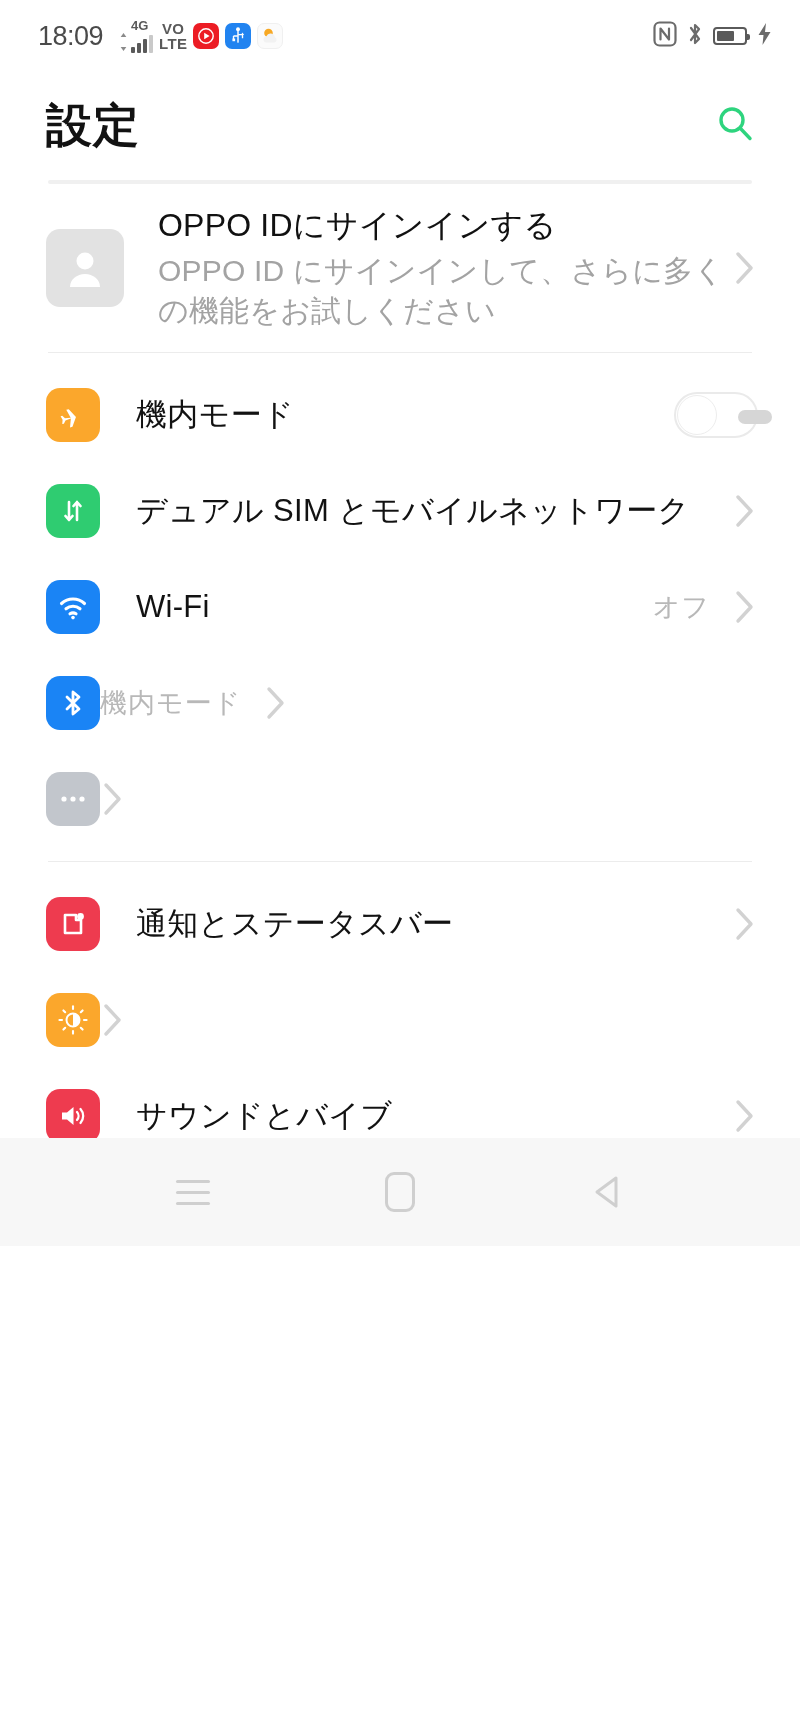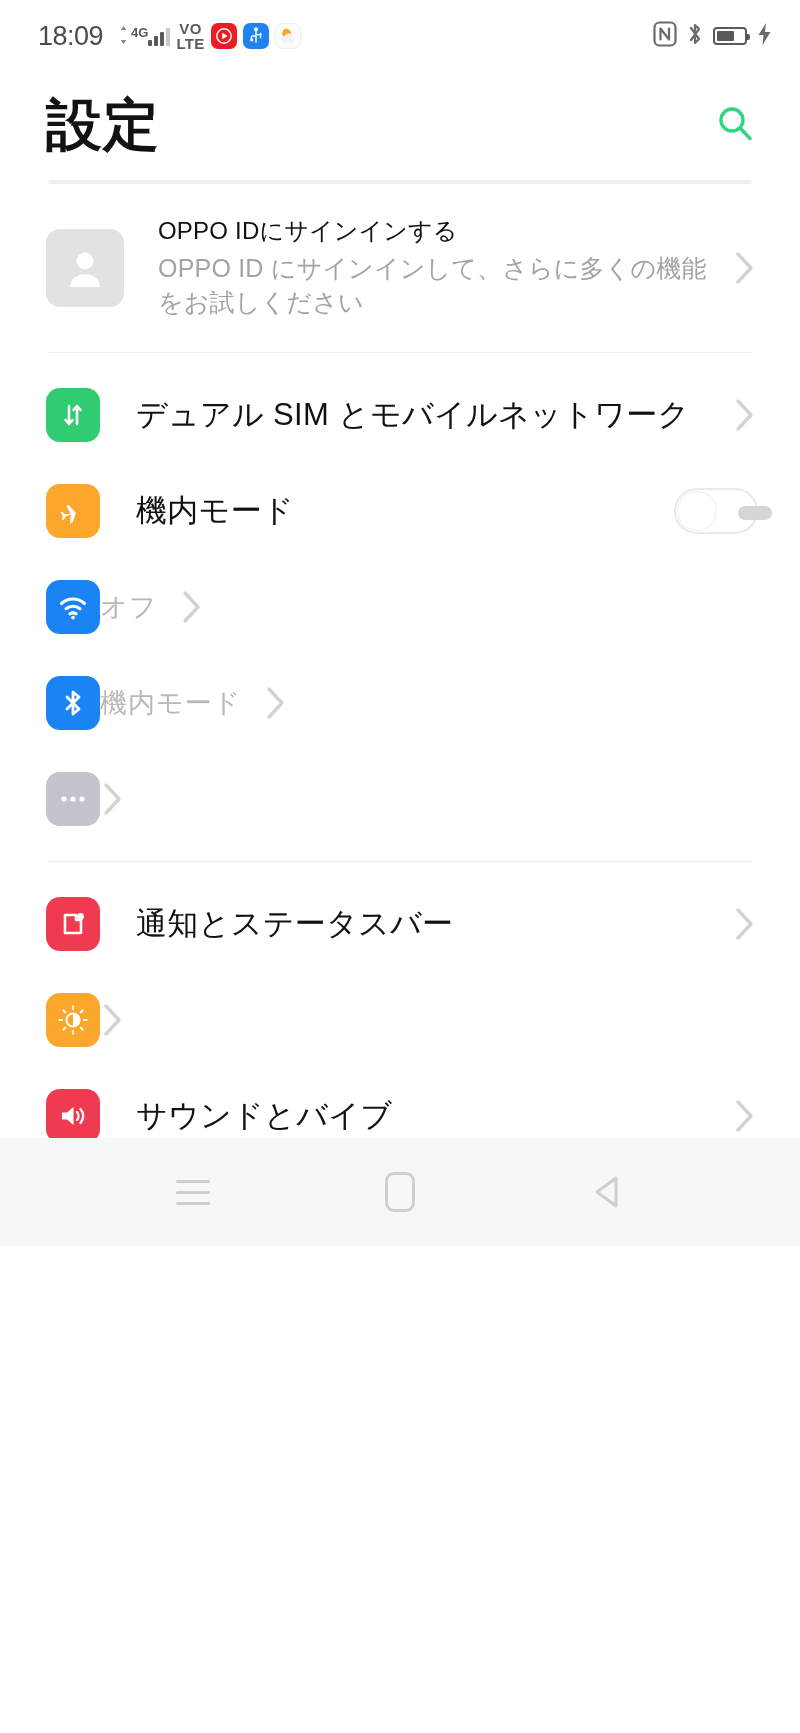--- a/index.html
+++ b/index.html
@@ -89,21 +89,21 @@
   
   .header {
     height: 108px;
     flex: 0 0 108px;
     display: flex;
     align-items: center;
     justify-content: space-between;
     padding: 0 42px 0 46px;
   }
   .page-title {
-    font-size: 56px;
+    font-size: 46px;
     font-weight: 700;
     color: #121212;
     letter-spacing: 1px;
   }
   .top-divider {
     height: 4px;
     margin: 0 48px;
     background: #f0f0f0;
     border-radius: 2px;
     flex: 0 0 4px;
@@ -121,25 +121,25 @@
     padding: 28px 42px 28px 46px;
     height: 168px;
   }
   .avatar {
     width: 78px; height: 78px; border-radius: 14px; background: #e2e2e2;
     display: flex; align-items: center; justify-content: center;
     flex: 0 0 78px;
   }
   .account-text { flex: 1; margin-left: 34px; }
   .account-title {
-    font-size: 24px; color: #111; font-weight: 400; line-height: 1.25;
+    font-size: 32px; color: #111; font-weight: 400; line-height: 1.25;
     margin-bottom: 6px; letter-spacing: 0.2px;
   }
   .account-sub {
-    font-size: 25px; color: #a3a3a3; line-height: 1.35; letter-spacing: 0.2px;
+    font-size: 30px; color: #a3a3a3; line-height: 1.35; letter-spacing: 0.2px;
   }
 
   .section-divider {
     height: 1px;
     background: #ececec;
     margin: 0 48px;
   }
   .group { padding: 14px 0; }
 
   .row {
@@ -231,21 +231,21 @@
       <div class="clock">18:09</div>
       <div class="status-icons-left">
 
         <div class="sig-wrap">
           <div class="sig-updown">
             <svg width="9" height="18" viewBox="0 0 9 18">
               <path d="M4.5 0 L7.3 4 L1.7 4 Z" fill="#8a8a8a"></path>
               <path d="M4.5 18 L1.7 14 L7.3 14 Z" fill="#8a8a8a"></path>
             </svg>
           </div>
-          <div style="display:flex;flex-direction:row;align-items:flex-start;">
+          <div style="display:flex;flex-direction:column;align-items:flex-start;">
             <span class="gtag">4G</span>
             <div class="sig-bars">
                 <i></i>
                 <i></i>
                 <i></i>
                 <i></i>
               </div>
           </div>
         </div>
 
@@ -334,56 +334,57 @@
           <path d="M6 8 L19 22 L6 36" fill="none" stroke="#d2d2d2" stroke-width="3.4" stroke-linecap="round" stroke-linejoin="round"></path>
         </svg>
       </div>
     </div>
 
     <div class="section-divider"></div>
 
     <div class="group">
 
       <div class="row">
+        <div class="row-icon" style="background:#fba72c;">
+          <svg width="34" height="34" viewBox="0 0 34 34">
+            <path d="M29 17.5 L19.5 19.5 L14 28.5 L11.5 28.5 L14.2 19.9 L8.5 20.8 L6.3 23.6 L4.6 23.6 L5.8 19.6 L4.6 15.6 L6.3 15.6 L8.5 18.4 L14.2 19.1 L11.5 10.5 L14 10.5 L19.5 19.5 Z" fill="#ffffff" transform="rotate(-12 17 17)"></path>
+          </svg>
+        </div>
+        <div class="row-label">機内モード</div>
+        <div class="toggle">
+          <div class="knob"></div>
+          <div class="tail"></div>
+        </div>
+      </div>
+
+      <div class="row">
         <div class="row-icon" style="background:#2fcc71;">
           <svg width="30" height="30" viewBox="0 0 30 30">
             <path d="M11 6 L11 24 M11 24 L7.5 20 M11 24 L14.5 20" fill="none" stroke="#fff" stroke-width="2.6" stroke-linecap="round" stroke-linejoin="round"></path>
             <path d="M19 24 L19 6 M19 6 L15.5 10 M19 6 L22.5 10" fill="none" stroke="#fff" stroke-width="2.6" stroke-linecap="round" stroke-linejoin="round"></path>
           </svg>
         </div>
         <div class="row-label">デュアル SIM とモバイルネットワーク</div>
         <div class="chevron">
           <svg width="26" height="44" viewBox="0 0 26 44">
             <path d="M6 8 L19 22 L6 36" fill="none" stroke="#d2d2d2" stroke-width="3.4" stroke-linecap="round" stroke-linejoin="round"></path>
           </svg>
-        </div>
-      </div>
-
-      <div class="row">
-        <div class="row-icon" style="background:#fba72c;">
-          <svg width="34" height="34" viewBox="0 0 34 34">
-            <path d="M29 17.5 L19.5 19.5 L14 28.5 L11.5 28.5 L14.2 19.9 L8.5 20.8 L6.3 23.6 L4.6 23.6 L5.8 19.6 L4.6 15.6 L6.3 15.6 L8.5 18.4 L14.2 19.1 L11.5 10.5 L14 10.5 L19.5 19.5 Z" fill="#ffffff" transform="rotate(-12 17 17)"></path>
-          </svg>
-        </div>
-        <div class="row-label">機内モード</div>
-        <div class="toggle">
-          <div class="knob"></div>
-          <div class="tail"></div>
         </div>
       </div>
 
       <div class="row">
         <div class="row-icon" style="background:#1a84f5;">
           <svg width="32" height="32" viewBox="0 0 32 32">
             <path d="M4.5 12.5 a17 17 0 0 1 23 0" fill="none" stroke="#fff" stroke-width="3.1" stroke-linecap="round"></path>
             <path d="M9 17.8 a11 11 0 0 1 14 0" fill="none" stroke="#fff" stroke-width="3.1" stroke-linecap="round"></path>
             <path d="M13 22.8 a5.5 5.5 0 0 1 6 0" fill="none" stroke="#fff" stroke-width="3.1" stroke-linecap="round"></path>
             <circle cx="16" cy="26.6" r="1.8" fill="#fff"></circle>
           </svg>
         </div>
+        <div class="row-label">Wi-Fi</div>
         <div class="row-value">オフ</div>
         <div class="chevron">
           <svg width="26" height="44" viewBox="0 0 26 44">
             <path d="M6 8 L19 22 L6 36" fill="none" stroke="#d2d2d2" stroke-width="3.4" stroke-linecap="round" stroke-linejoin="round"></path>
           </svg>
         </div>
       </div>
 
       <div class="row">
         <div class="row-icon" style="background:#1a84f5;">

